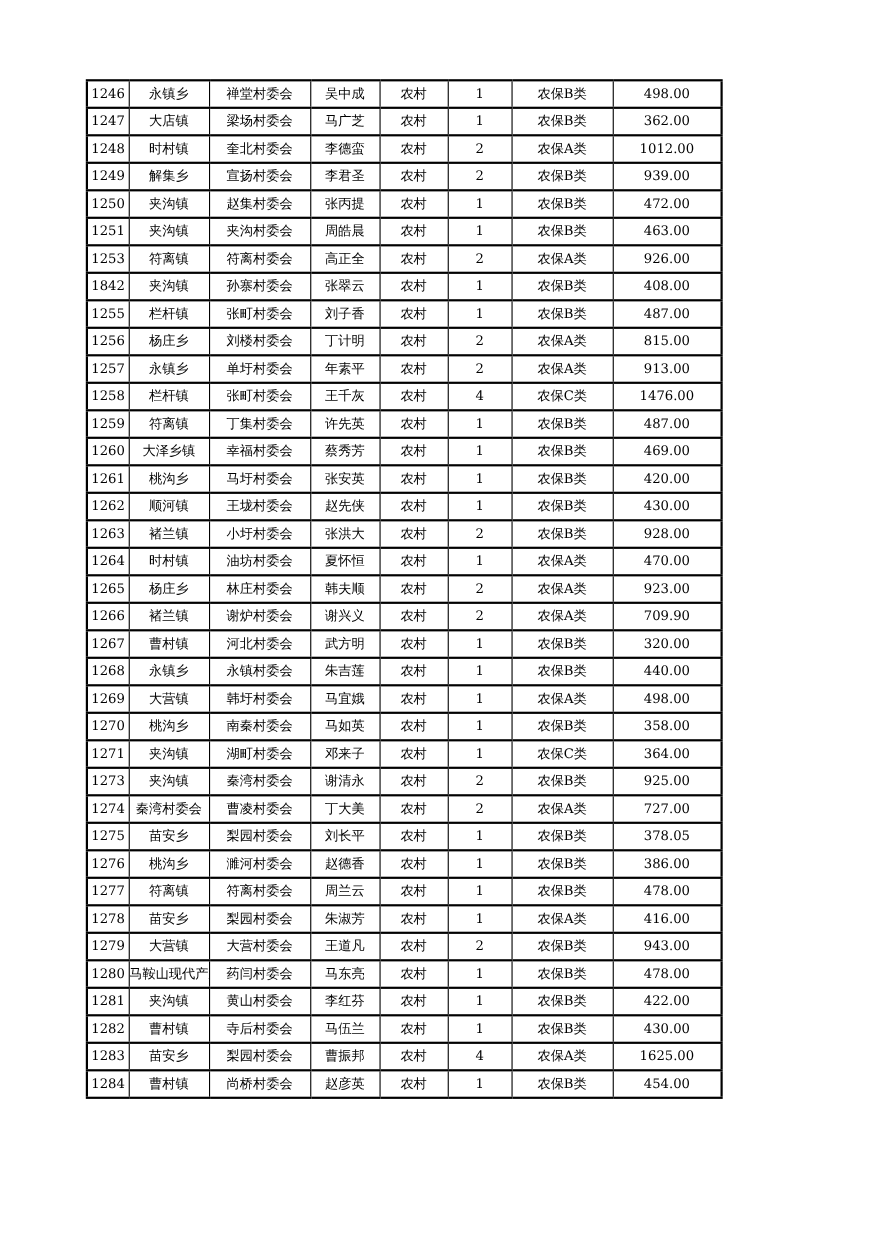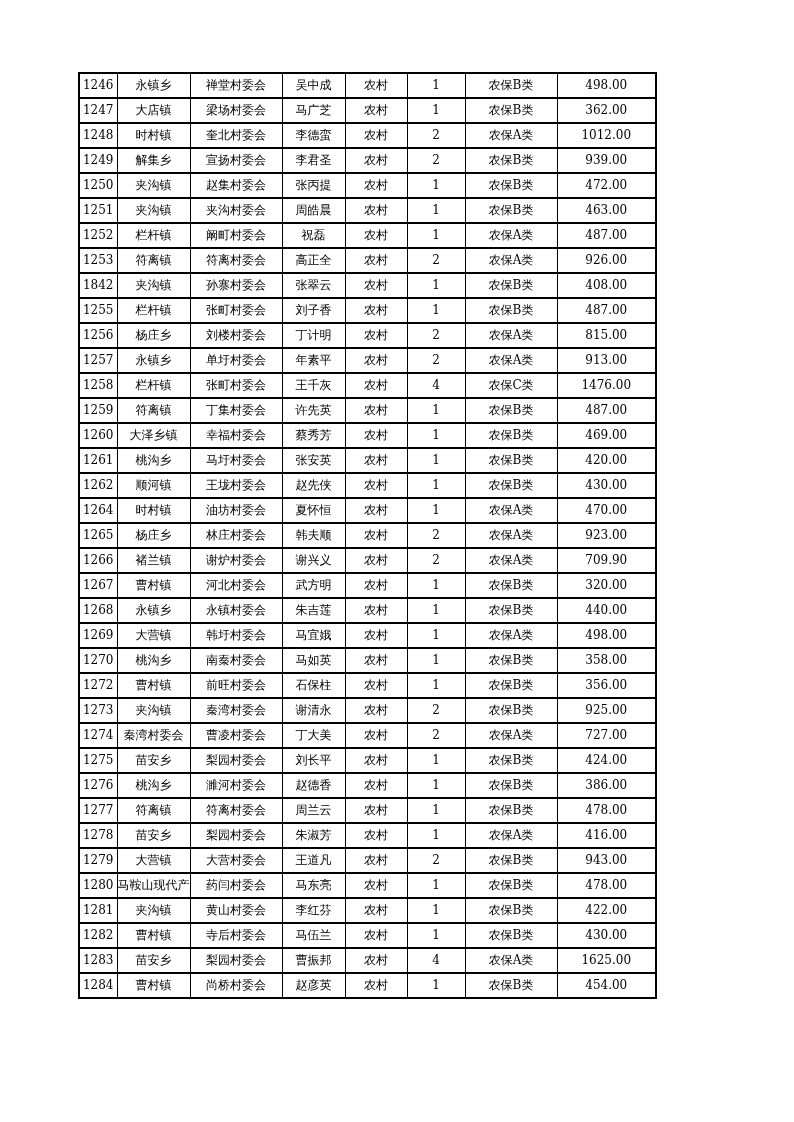--- a/index.html
+++ b/index.html
@@ -120,30 +120,20 @@
           <td>1251</td>
           <td>夹沟镇</td>
           <td>夹沟村委会</td>
           <td>周皓晨</td>
           <td>农村</td>
           <td>1</td>
           <td>农保B类</td>
           <td>463.00</td>
         </tr>
         <tr>
-          <td>1252</td>
-          <td>栏杆镇</td>
-          <td>阚町村委会</td>
-          <td>祝磊</td>
-          <td>农村</td>
-          <td>1</td>
-          <td>农保A类</td>
-          <td>487.00</td>
-        </tr>
-        <tr>
           <td>1253</td>
           <td>符离镇</td>
           <td>符离村委会</td>
           <td>高正全</td>
           <td>农村</td>
           <td>2</td>
           <td>农保A类</td>
           <td>926.00</td>
         </tr>
         <tr>
@@ -230,20 +220,30 @@
           <td>1262</td>
           <td>顺河镇</td>
           <td>王垅村委会</td>
           <td>赵先侠</td>
           <td>农村</td>
           <td>1</td>
           <td>农保B类</td>
           <td>430.00</td>
         </tr>
         <tr>
+          <td>1263</td>
+          <td>褚兰镇</td>
+          <td>小圩村委会</td>
+          <td>张洪大</td>
+          <td>农村</td>
+          <td>2</td>
+          <td>农保B类</td>
+          <td>928.00</td>
+        </tr>
+        <tr>
           <td>1264</td>
           <td>时村镇</td>
           <td>油坊村委会</td>
           <td>夏怀恒</td>
           <td>农村</td>
           <td>1</td>
           <td>农保A类</td>
           <td>470.00</td>
         </tr>
         <tr>
@@ -300,28 +300,28 @@
           <td>1270</td>
           <td>桃沟乡</td>
           <td>南秦村委会</td>
           <td>马如英</td>
           <td>农村</td>
           <td>1</td>
           <td>农保B类</td>
           <td>358.00</td>
         </tr>
         <tr>
-          <td>1272</td>
-          <td>曹村镇</td>
-          <td>前旺村委会</td>
-          <td>石保柱</td>
-          <td>农村</td>
-          <td>1</td>
-          <td>农保B类</td>
-          <td>356.00</td>
+          <td>1271</td>
+          <td>夹沟镇</td>
+          <td>湖町村委会</td>
+          <td>邓来子</td>
+          <td>农村</td>
+          <td>1</td>
+          <td>农保C类</td>
+          <td>364.00</td>
         </tr>
         <tr>
           <td>1273</td>
           <td>夹沟镇</td>
           <td>秦湾村委会</td>
           <td>谢清永</td>
           <td>农村</td>
           <td>2</td>
           <td>农保B类</td>
           <td>925.00</td>
@@ -337,21 +337,21 @@
           <td>727.00</td>
         </tr>
         <tr>
           <td>1275</td>
           <td>苗安乡</td>
           <td>梨园村委会</td>
           <td>刘长平</td>
           <td>农村</td>
           <td>1</td>
           <td>农保B类</td>
-          <td>424.00</td>
+          <td>378.05</td>
         </tr>
         <tr>
           <td>1276</td>
           <td>桃沟乡</td>
           <td>濉河村委会</td>
           <td>赵德香</td>
           <td>农村</td>
           <td>1</td>
           <td>农保B类</td>
           <td>386.00</td>

